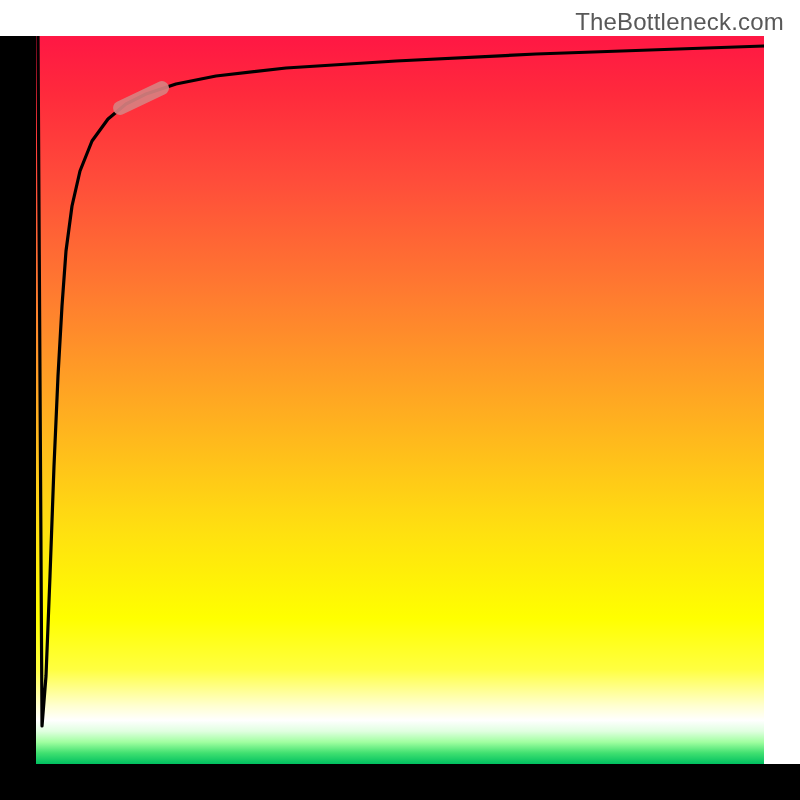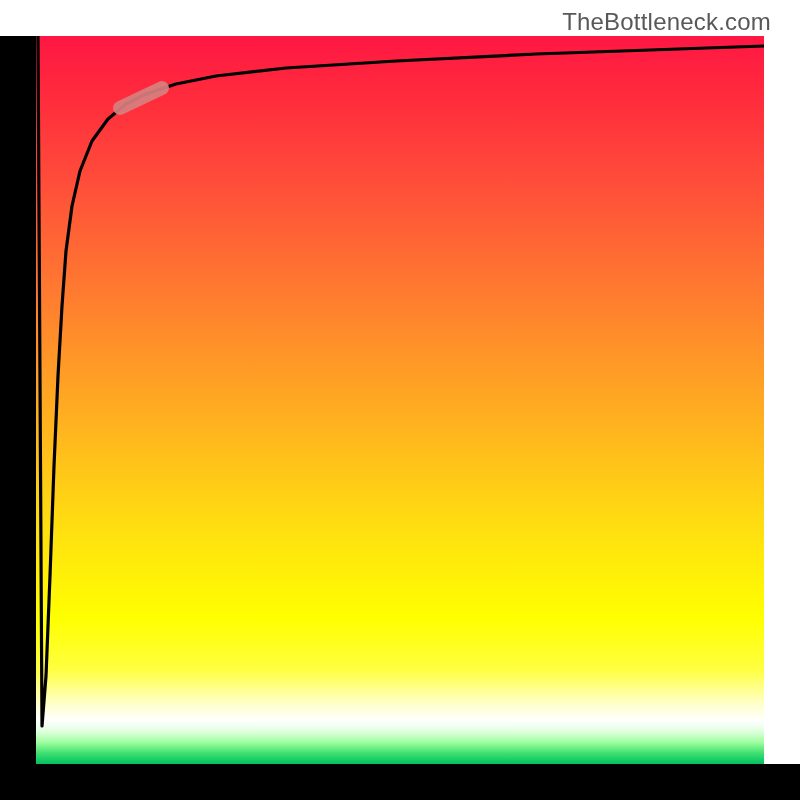--- a/index.html
+++ b/index.html
@@ -73,21 +73,21 @@
     position: absolute;
     left: 0;
     top: 0;
     width: 36px;
     height: 36px;
     background: #ffffff;
   }
   .attribution {
     position: absolute;
     top: 8px;
-    right: 29px;
+    right: 16px;
     font-size: 24px;
     color: #585858;
     font-weight: 500;
     letter-spacing: 0.2px;
   }
 </style>
 </head>
 <body>
 
 <div class="chart-container">

